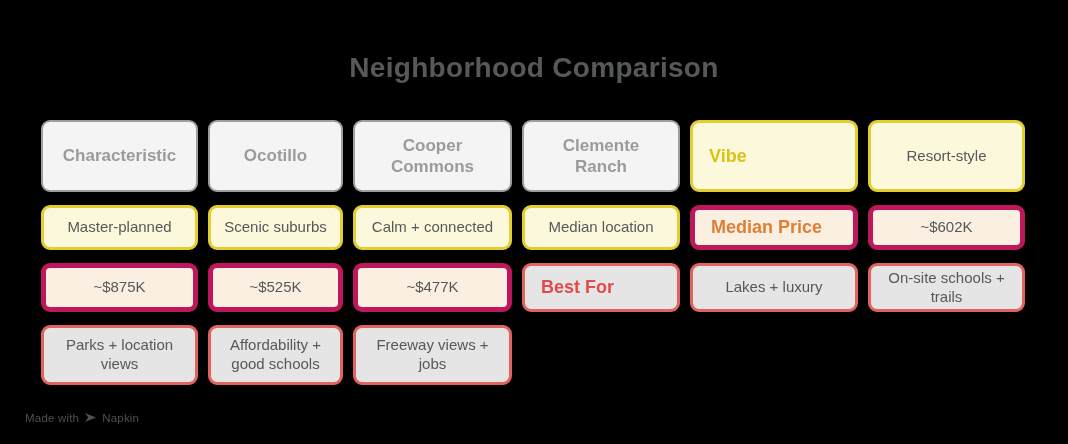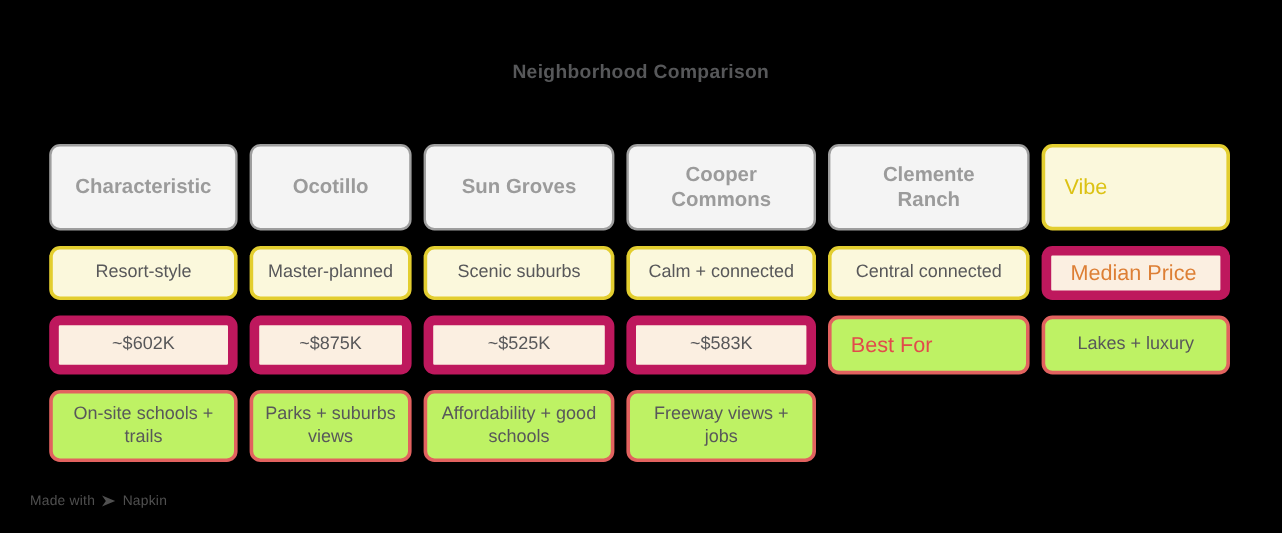--- a/index.html
+++ b/index.html
@@ -10,21 +10,21 @@
     font-family: "Liberation Sans", sans-serif;
     position: relative;
     overflow: hidden;
   }
   .canvas { position: absolute; inset: 0; }
 
   .title {
     position: absolute;
     top: 52px; left: 0; width: 100%;
     text-align: center;
-    font-size: 16px;
+    font-size: 28px;
     font-weight: bold;
     color: #57585A;
     letter-spacing: 0.3px;
   }
 
   .grid {
     position: absolute;
     left: 41px; top: 120px;
     display: grid;
     grid-template-columns: 157px 135px 159px 158px 168px 157px;
@@ -52,27 +52,27 @@
     color: #9B9B9B;
     font-weight: bold;
     font-size: 17px;
   }
   .hd .narrow { max-width: 105px; }
 
   .lbl {
     justify-content: flex-start;
     text-align: left;
     padding-left: 16px;
-    font-weight: normal;
+    font-weight: bold;
     font-size: 18px;
   }
 
   .row-vibe  { background: #FBF8DC; border: 3px solid #E3CE2F; }
-  .row-price { background: #FBEFE1; border: 8px solid #be185d; }
-  .row-best  { background: #bef264; border: 3px solid #E2625F; }
+  .row-price { background: #FBEFE1; border: 5px solid #be185d; }
+  .row-best  { background: #e5e5e5; border: 3px solid #E2625F; }
 
   .lbl-vibe  { color: #DCC214; }
   .lbl-price { color: #DD7F35; }
   .lbl-best  { color: #E24B4B; }
 
   .footer {
     position: absolute;
     left: 25px; bottom: 20px;
     display: flex;
     align-items: flex-end;
@@ -92,46 +92,43 @@
 
   <div class="grid">
 
     <div class="cell hd">
       <span>Characteristic</span>
     </div>
     <div class="cell hd">
       <span>Ocotillo</span>
     </div>
     <div class="cell hd">
-      <span>Sun Groves</span>
-    </div>
-    <div class="cell hd">
       <span class="narrow">Cooper Commons</span>
     </div>
     <div class="cell hd">
       <span class="narrow">Clemente Ranch</span>
     </div>
 
     <div class="cell row-vibe lbl lbl-vibe">Vibe</div>
     <div class="cell row-vibe">Resort-style</div>
     <div class="cell row-vibe">Master-planned</div>
     <div class="cell row-vibe">Scenic suburbs</div>
     <div class="cell row-vibe">Calm + connected</div>
-    <div class="cell row-vibe">Central connected</div>
+    <div class="cell row-vibe">Median location</div>
 
     <div class="cell row-price lbl lbl-price">Median Price</div>
     <div class="cell row-price">~$602K</div>
     <div class="cell row-price">~$875K</div>
     <div class="cell row-price">~$525K</div>
-    <div class="cell row-price">~$583K</div>
+    <div class="cell row-price">~$477K</div>
 
     <div class="cell row-best lbl lbl-best">Best For</div>
     <div class="cell row-best">Lakes + luxury</div>
     <div class="cell row-best">On-site schools + trails</div>
-    <div class="cell row-best">Parks + suburbs views</div>
+    <div class="cell row-best">Parks + location views</div>
     <div class="cell row-best">Affordability + good schools</div>
     <div class="cell row-best">Freeway views + jobs</div>
 
   </div>
 
   <div class="footer">
     <span>Made with</span>
     <span>
       <svg width="13" height="13" viewBox="0 0 13 13" fill="#505050" xmlns="http://www.w3.org/2000/svg">
         <path d="M1 2 L12 6.5 L1 11 L4.2 6.5 Z"></path>

